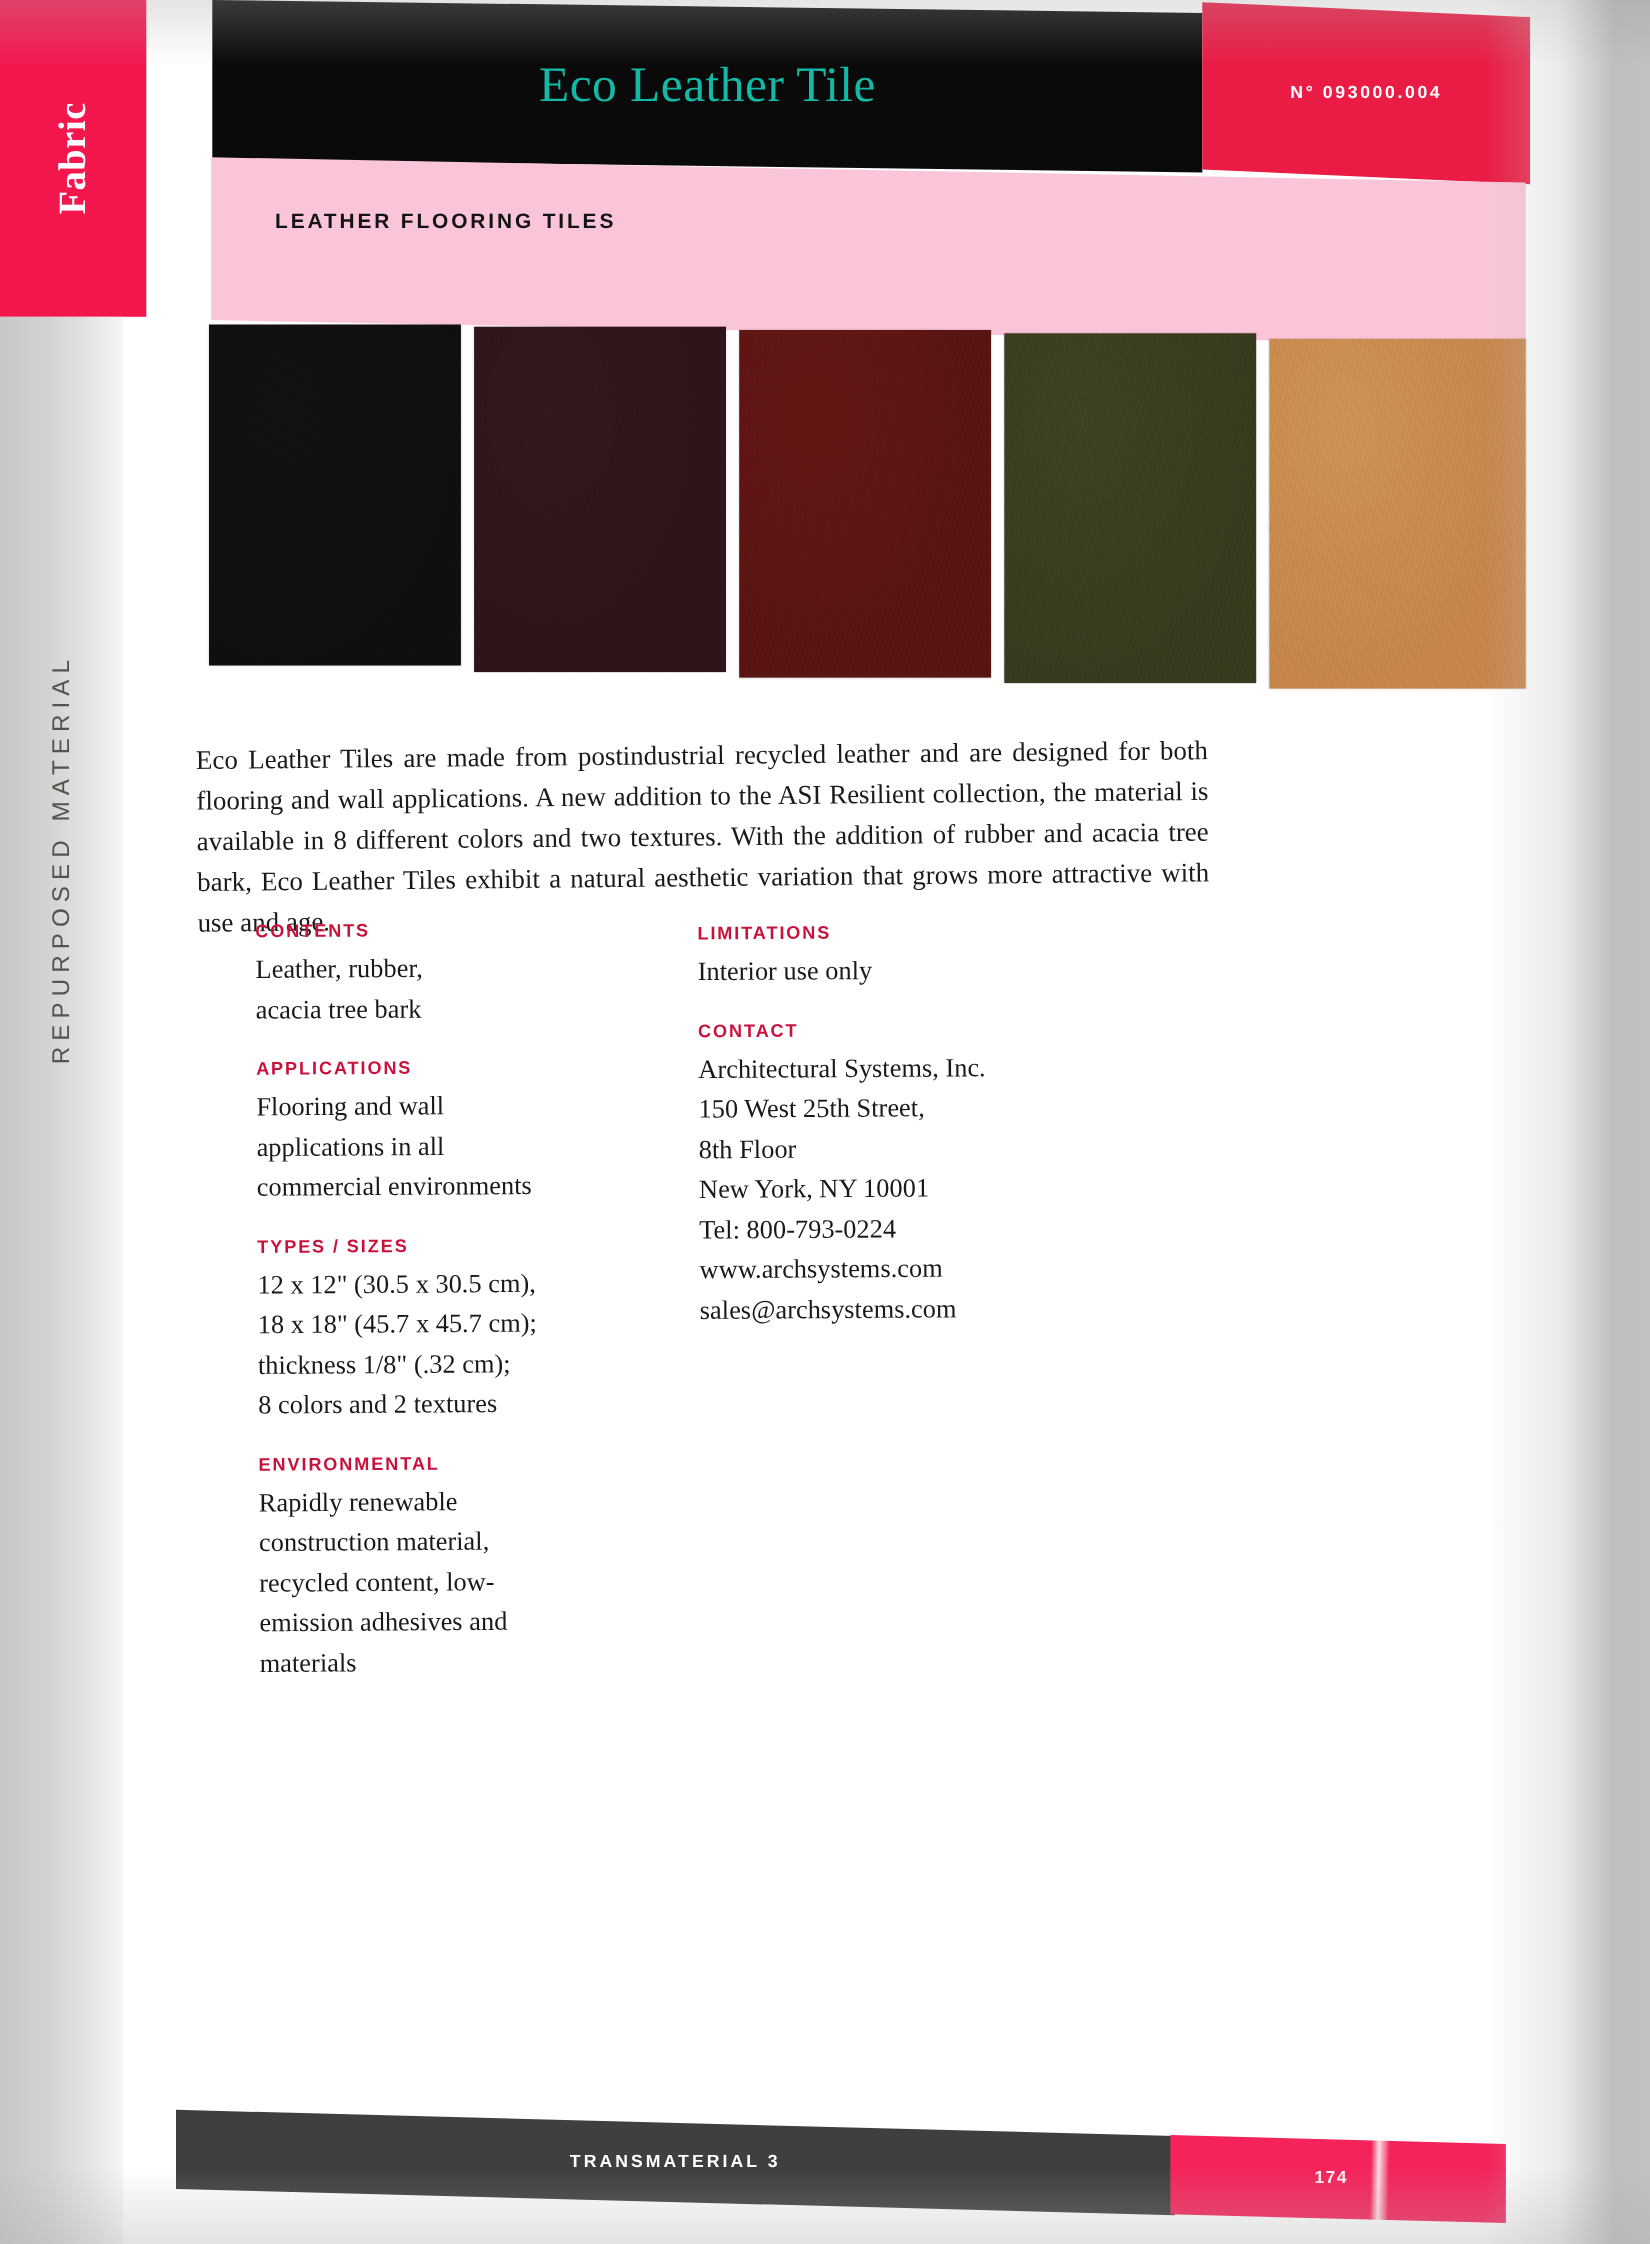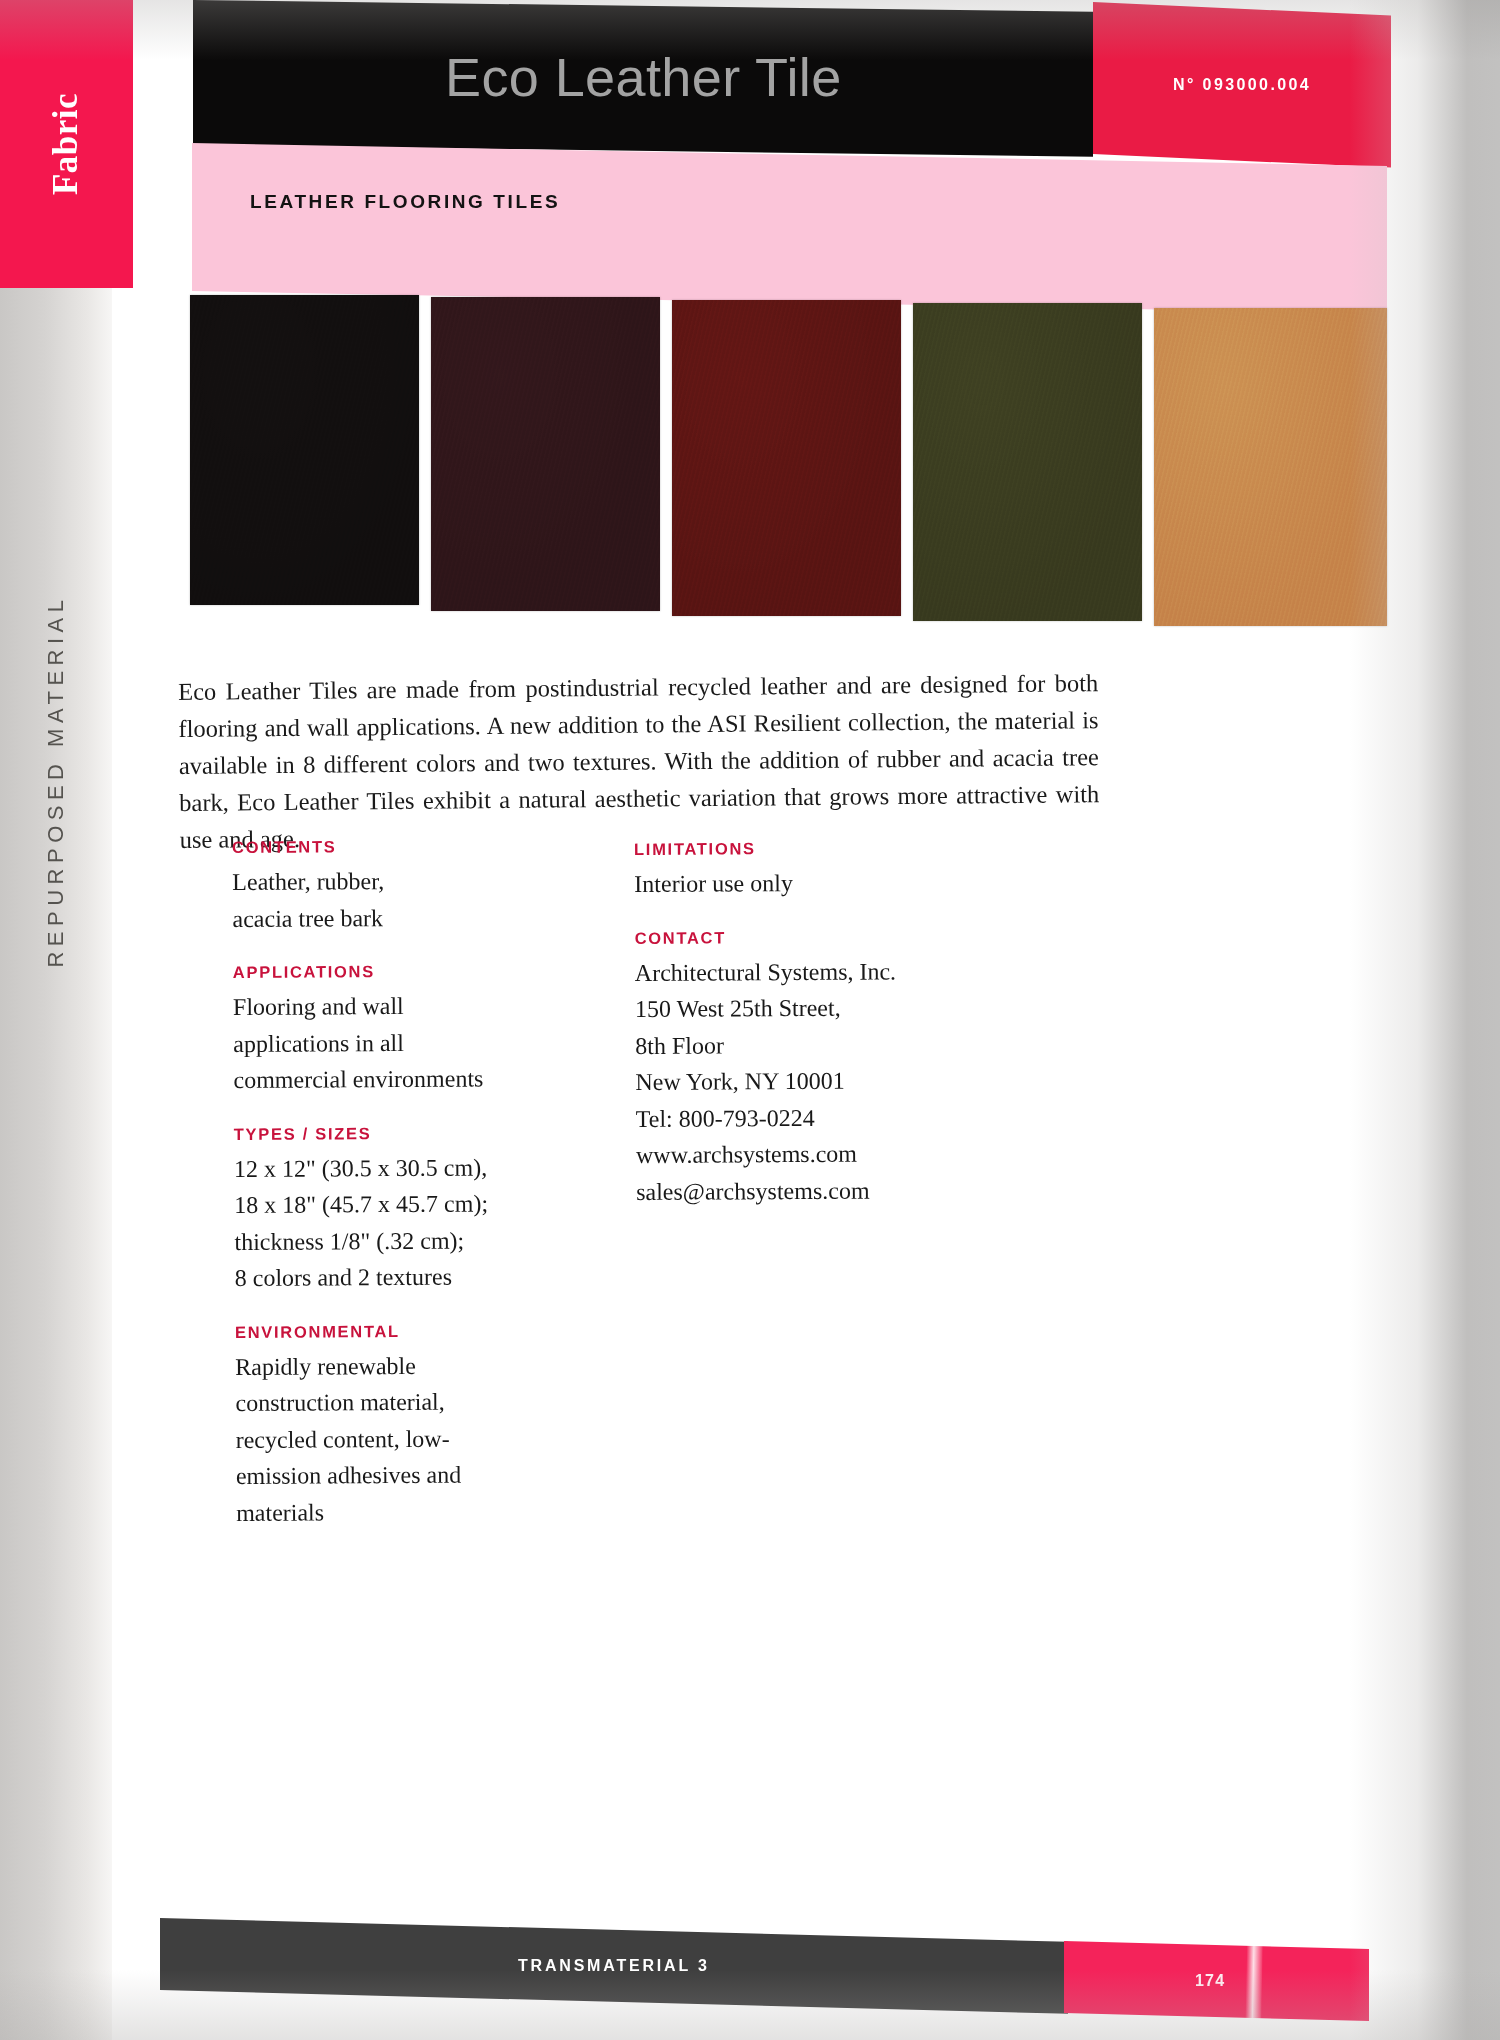--- a/index.html
+++ b/index.html
@@ -95,23 +95,23 @@
     transform-origin: left top;
   }
   .header-black-inner {
     position: absolute;
     inset: 0;
     display: flex;
     align-items: center;
     justify-content: center;
   }
   .header-title {
-    color: #a3a3a3;
-    font-family: Liberation Sans, sans-serif;
-    font-size: 54px;
+    color: #14b8a6;
+    font-family: Liberation Serif, serif;
+    font-size: 45px;
     font-weight: 400;
     letter-spacing: 0.4px;
     transform: skewY(-0.75deg);
     padding-bottom: 4px;
   }
   .header-red {
     position: absolute;
     left: 1093px; top: 2px;
     width: 298px; height: 152px;
     background: #ea1b45;

